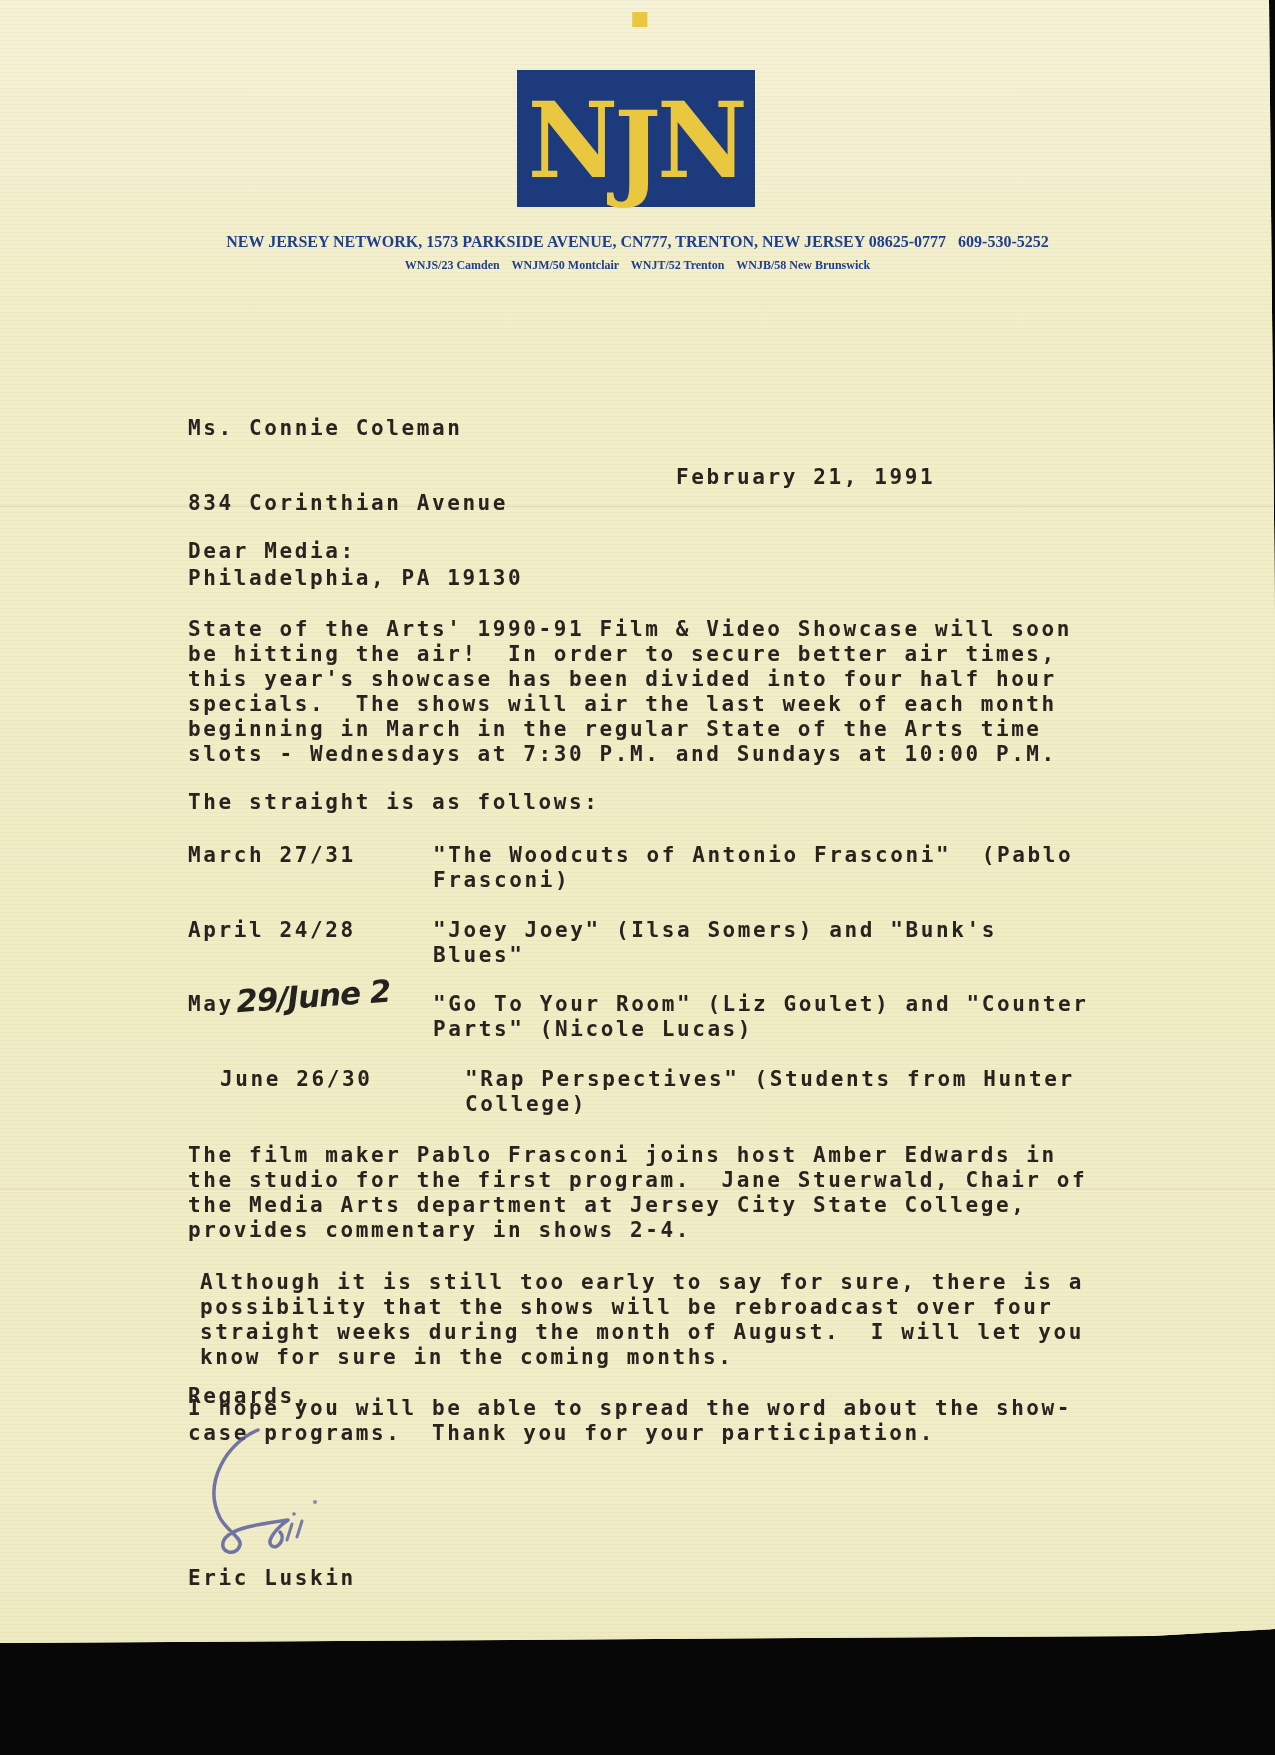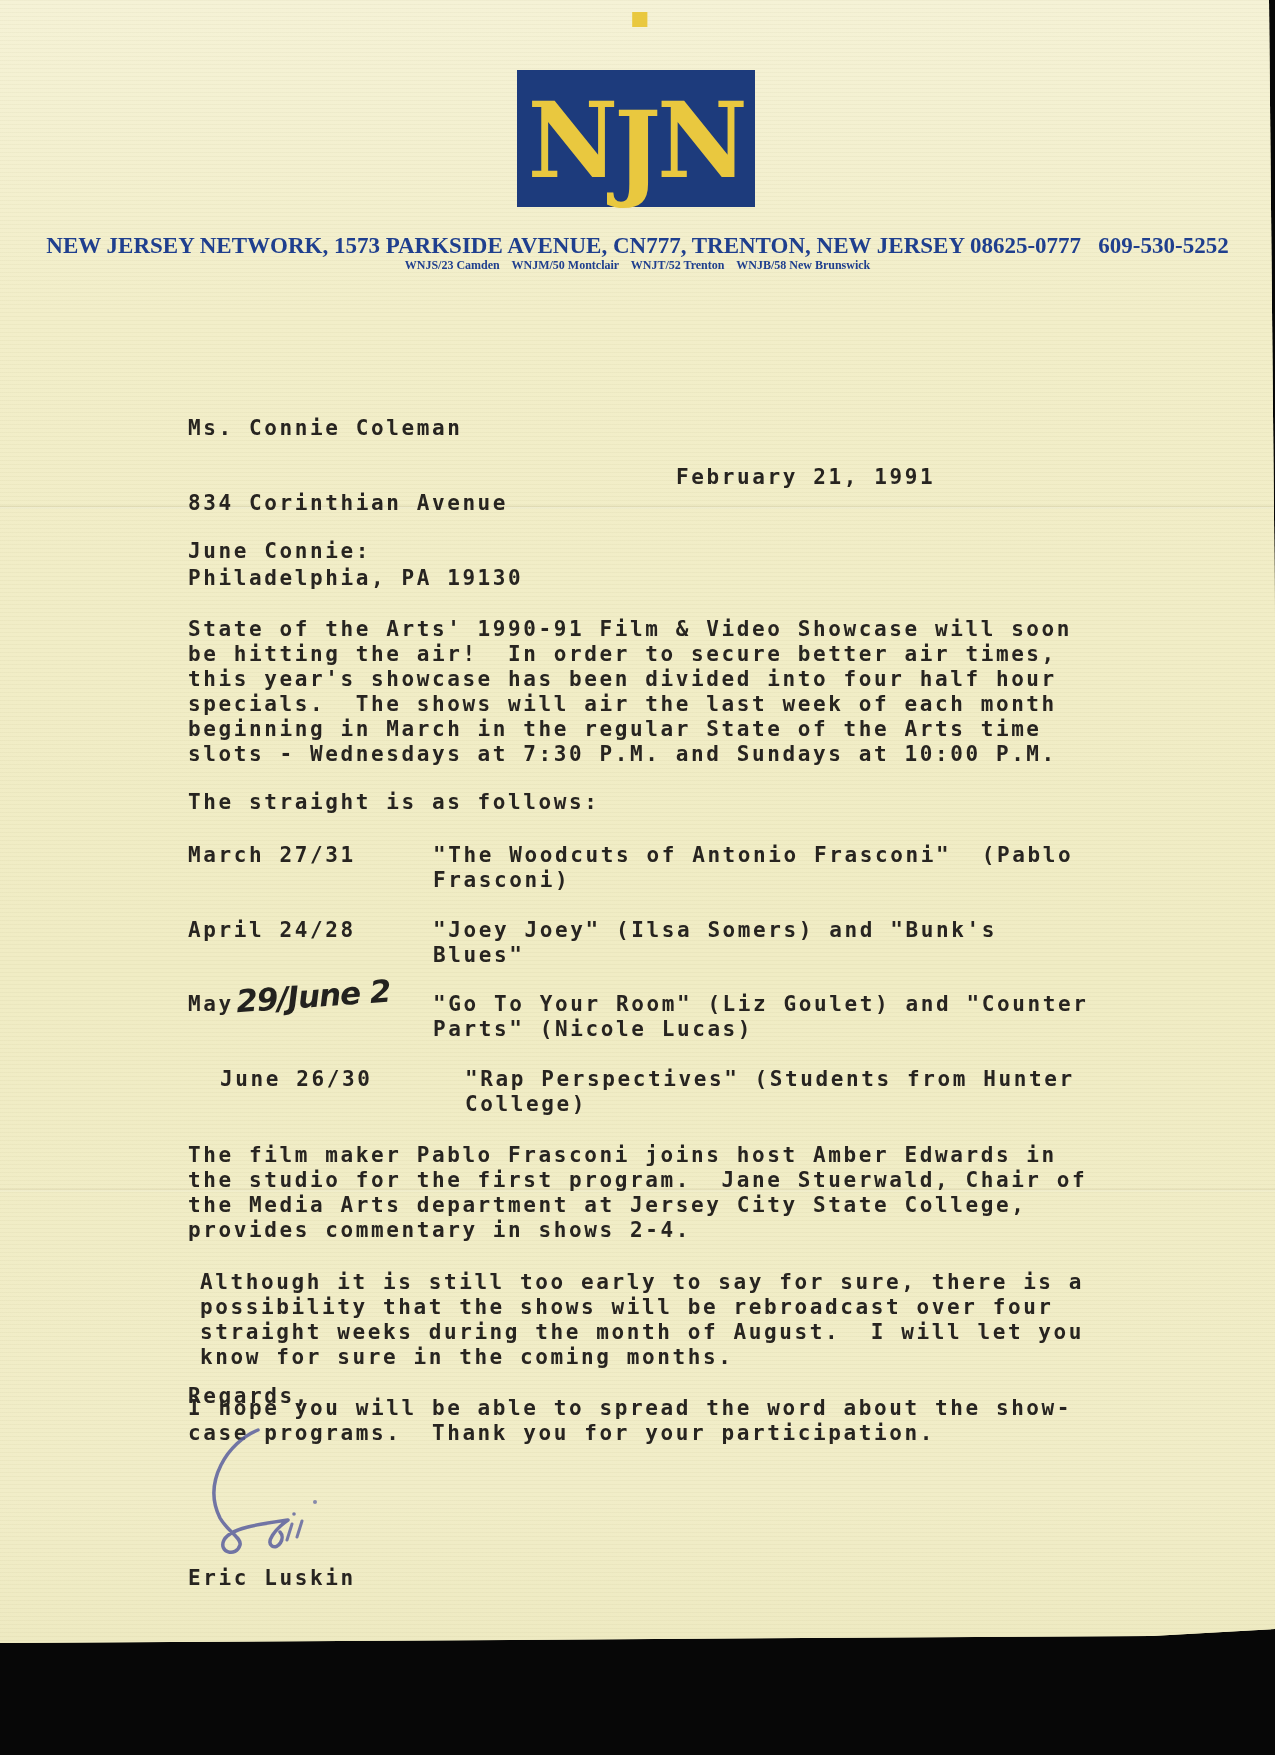--- a/index.html
+++ b/index.html
@@ -35,21 +35,21 @@
     letter-spacing:-4px;transform:scaleX(0.95);
     padding-bottom:14px;
   }
   .njn-j{display:inline-block;position:relative;transform:translateY(9px);}
   .njn-dot{position:absolute;left:50%;top:-86px;width:16px;height:15px;margin-left:-4px;background:#e9c83f;}
   .lh-line{
     position:absolute;left:0;width:1275px;text-align:center;
     font-family:"Liberation Serif","DejaVu Serif",serif;font-weight:bold;
     color:#1f3f8e;white-space:pre;
   }
-  .lh1{top:233px;font-size:23px;}
+  .lh1{top:233px;font-size:16px;}
   .lh2{top:258px;font-size:12px;}
   
   .tw{
     position:absolute;
     font-family:"DejaVu Sans Mono",monospace;
     font-weight:bold;
     font-size:21px;line-height:25px;letter-spacing:2.6px;
     color:#272420;white-space:pre;
   }
   .recipient{left:188px;top:366px;}
@@ -94,21 +94,21 @@
   <div class="lh-line lh2">WNJS/23 Camden    WNJM/50 Montclair    WNJT/52 Trenton    WNJB/58 New Brunswick</div>
 
   <div class="tw recipient">
     <div>Ms. Connie Coleman</div>
     <div>834 Corinthian Avenue</div>
     <div>Philadelphia, PA 19130</div>
   </div>
 
   <div class="tw date">February 21, 1991</div>
 
-  <div class="tw salutation">June Connie:</div>
+  <div class="tw salutation">Dear Media:</div>
 
   <div class="tw para1">State of the Arts' 1990-91 Film &amp; Video Showcase will soon
 be hitting the air!  In order to secure better air times,
 this year's showcase has been divided into four half hour
 specials.  The shows will air the last week of each month
 beginning in March in the regular State of the Arts time
 slots - Wednesdays at 7:30 P.M. and Sundays at 10:00 P.M.</div>
   <div class="tw sched-intro">The straight is as follows:</div>
 
   <div class="tw sched-row row1">

